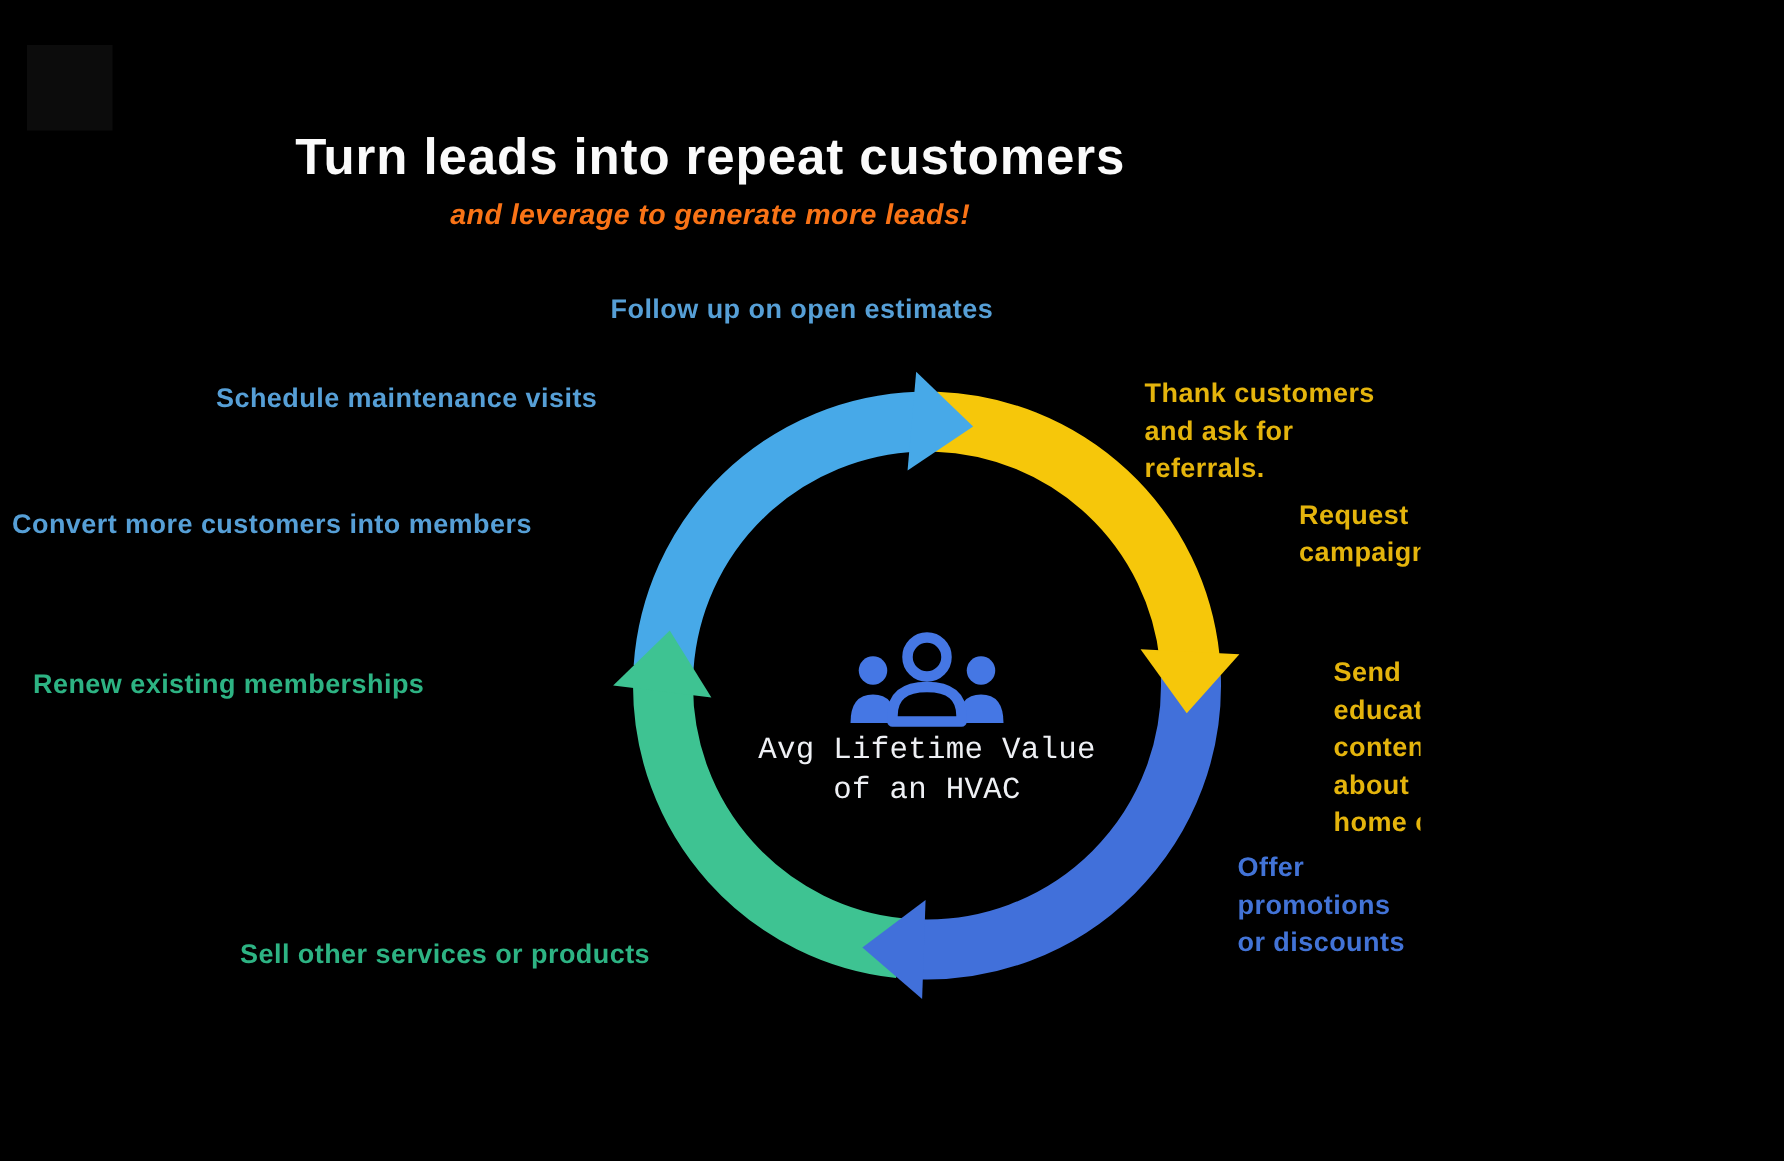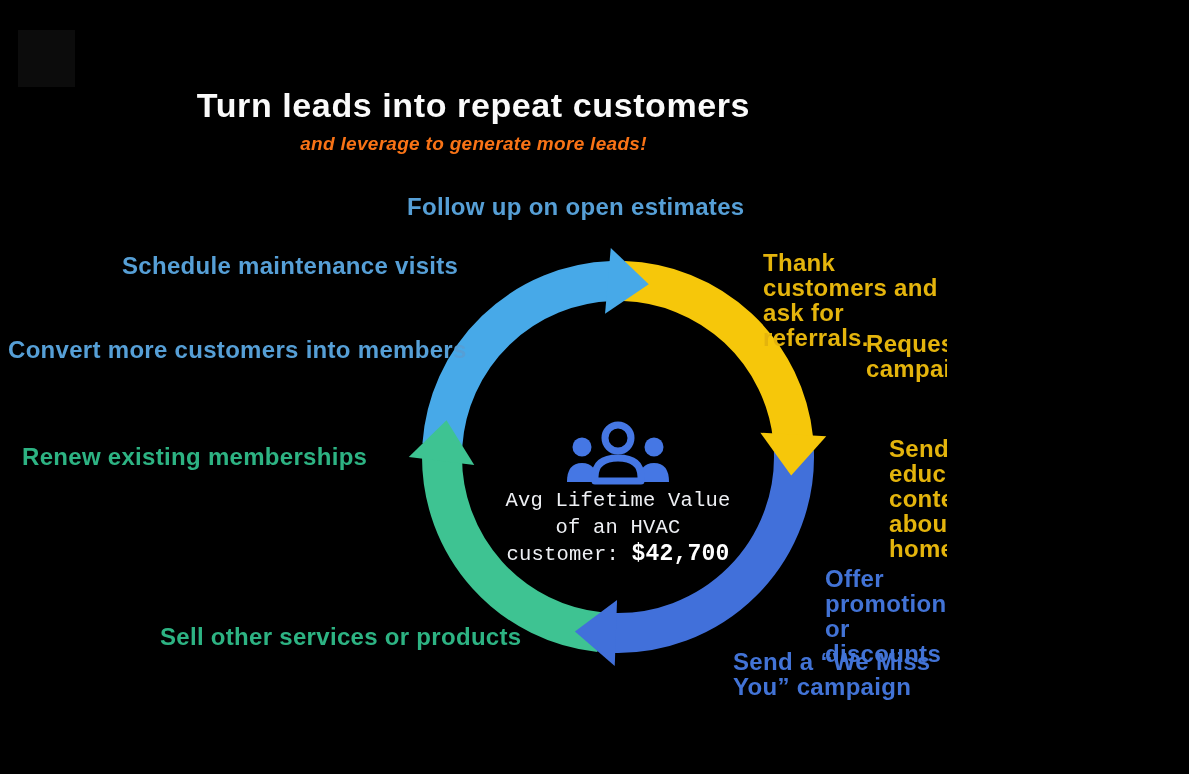--- a/index.html
+++ b/index.html
@@ -12,21 +12,21 @@
   }
   .header{position:absolute;left:0;top:87px;width:100%;text-align:center;}
   .title{
     color:#fafafa;font-size:34px;font-weight:700;letter-spacing:.6px;line-height:1.1;
     font-family:"Liberation Sans",sans-serif;
   }
   .subtitle{
     color:#f97316;font-size:19px;font-style:italic;font-weight:700;margin-top:9px;letter-spacing:.3px;
   }
   .lbl{
-    position:absolute;font-size:24px;font-weight:700;letter-spacing:.3px;
+    position:absolute;font-size:18px;font-weight:700;letter-spacing:.3px;
     line-height:25px;white-space:pre-wrap;
   }
   .c-sky{color:#569fd6;}
   .c-green{color:#2db383;}
   .c-yellow{color:#e4b40c;margin-left:41px;}
   .c-royal{color:#4273d6;}
   .cycle-svg{position:absolute;left:398px;top:237px;width:440px;height:440px;}
   .center-text{
     position:absolute;left:398px;top:487px;width:440px;text-align:center;
     color:#eef0f4;font-size:20.5px;line-height:27px;font-weight:400;letter-spacing:.2px;font-family:Liberation Mono, monospace;
@@ -63,28 +63,26 @@
       <circle cx="256" cy="210" r="9.5" fill="#4577e4"></circle>
       <path d="M 241 245 Q 241 226 256 226 Q 271 226 271 245 Z" fill="#4577e4"></path>
       <circle cx="220" cy="201" r="13" fill="#000" stroke="#4577e4" stroke-width="7"></circle>
       <path d="M 197 244 L 197 240 Q 197 221 220 221 Q 243 221 243 240 L 243 244 Z" fill="#000" stroke="#4577e4" stroke-width="7" stroke-linejoin="round"></path>
     </g>
   </svg>
 
   <div class="center-text">
     <div>Avg Lifetime Value</div>
     <div>of an HVAC</div>
-    <div><span>customer: </span><span class="value">$42,700</span></div>
   </div>
 
   <div class="lbl c-sky" style="left:407px;top:194px;">Follow up on open estimates</div>
-  <div class="lbl c-sky" style="left:122px;top:253px;">Schedule maintenance visits</div>
+  <div class="lbl c-sky" style="left:144px;top:253px;">Schedule maintenance visits</div>
   <div class="lbl c-sky" style="left:8px;top:337px;">Convert more customers into members</div>
   <div class="lbl c-green" style="left:22px;top:444px;">Renew existing memberships</div>
   <div class="lbl c-green" style="left:160px;top:624px;">Sell other services or products</div>
   <div class="lbl c-yellow" style="left:722px;top:250px;">Thank customers and ask for referrals.</div>
   <div class="lbl c-yellow" style="left:825px;top:331px;">Request campaign</div>
   <div class="lbl c-yellow" style="left:848px;top:436px;">Send  educational content about
 home care</div>
   <div class="lbl c-royal" style="left:825px;top:566px;">Offer promotions or discounts</div>
-  <div class="lbl c-royal" style="left:733px;top:649px;">Send a “We Miss You” campaign</div>
 
 </div>
 
 </body></html>

